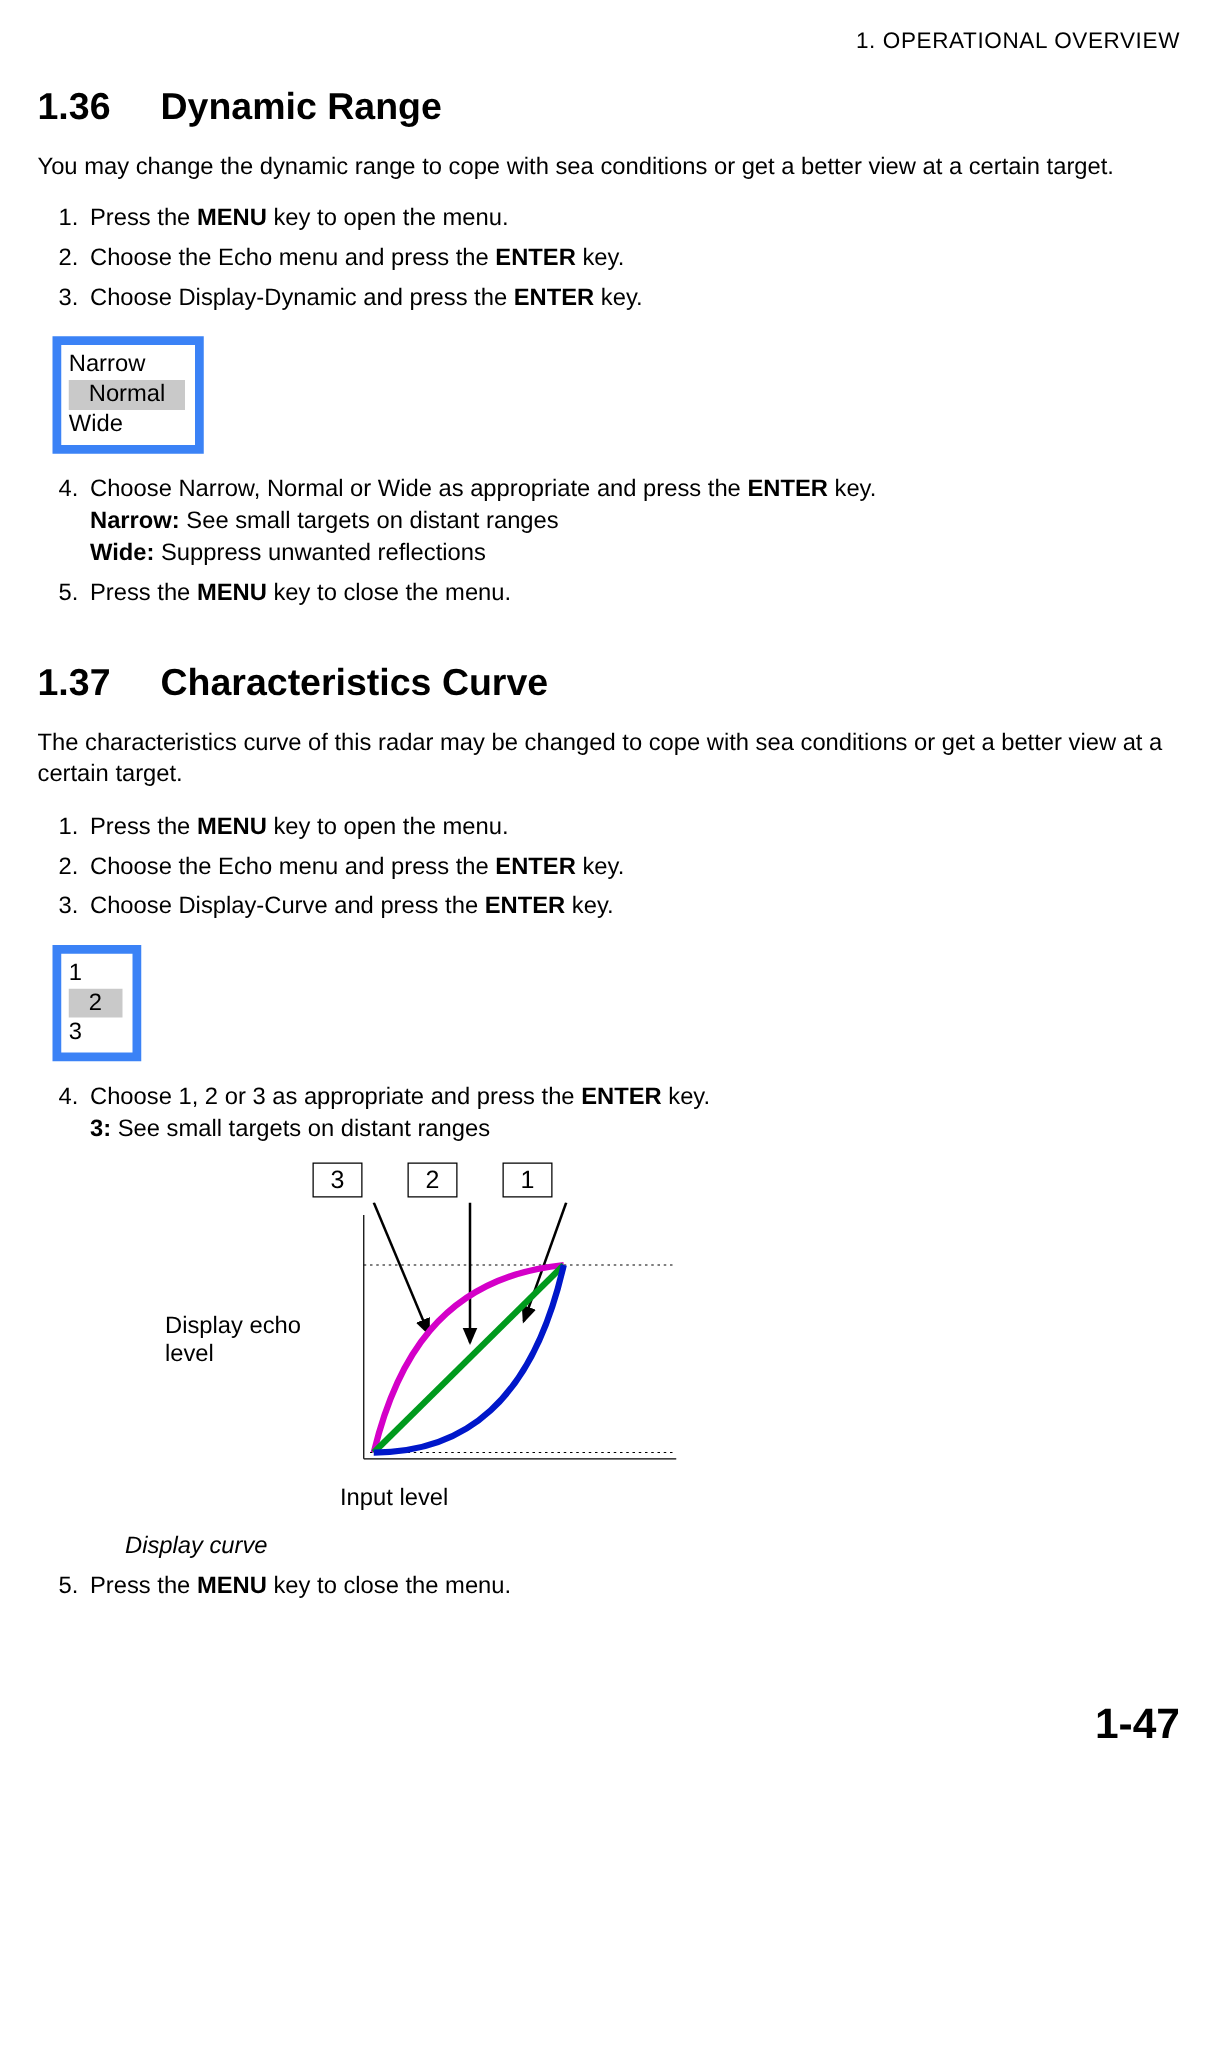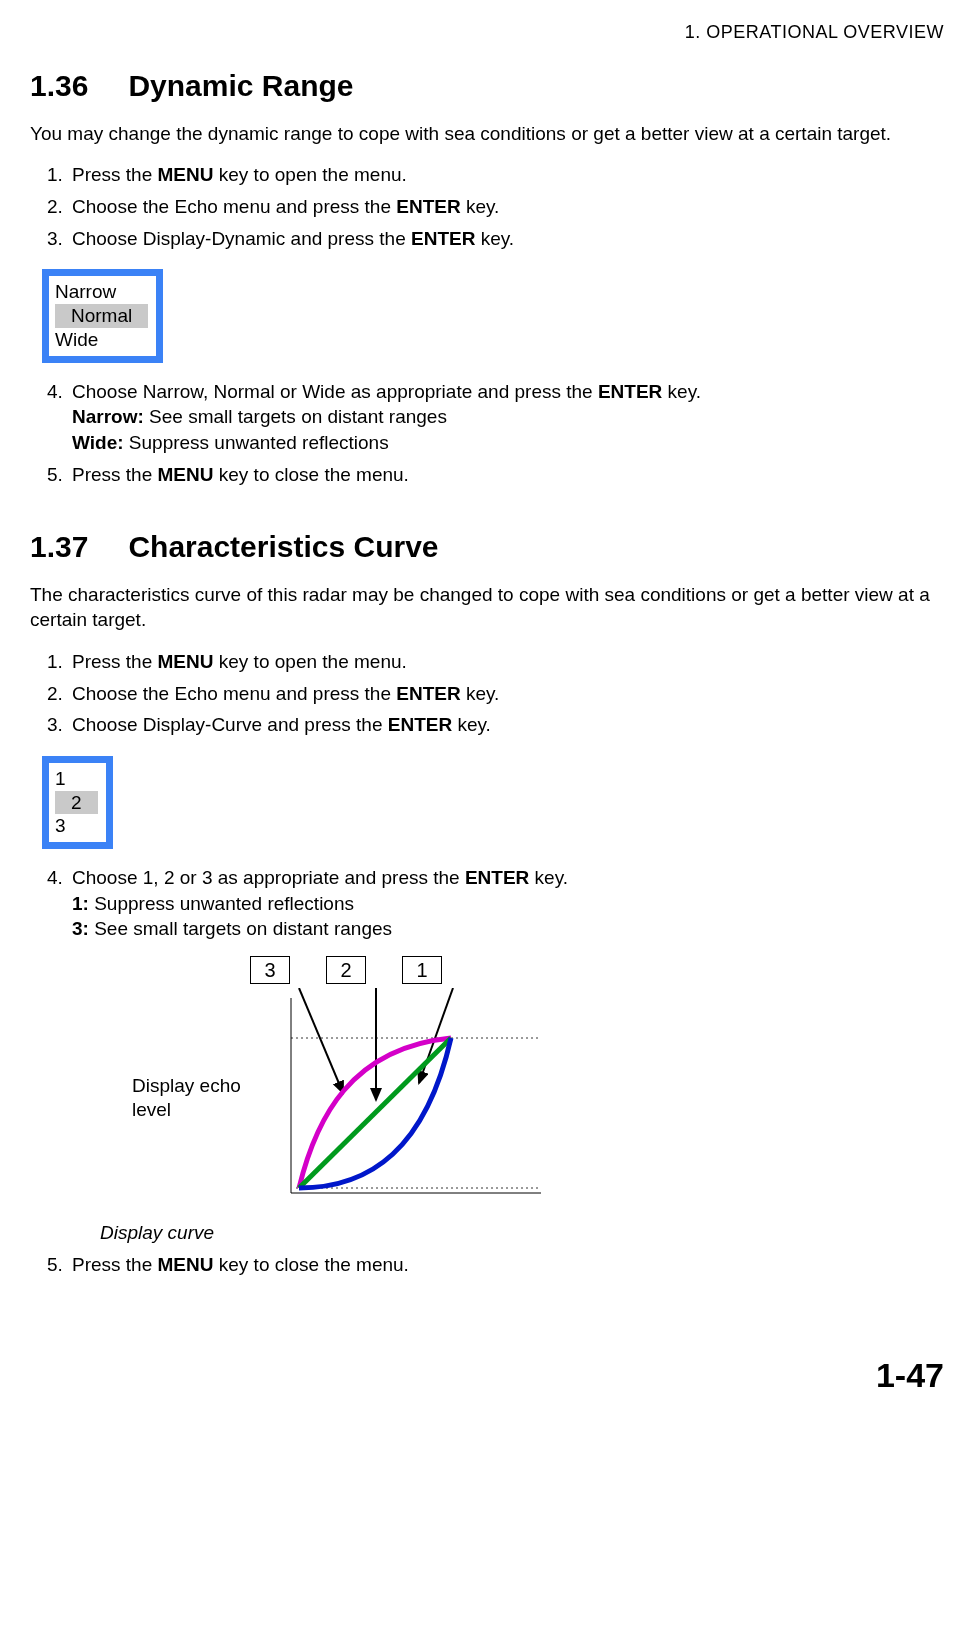--- a/index.html
+++ b/index.html
@@ -153,21 +153,20 @@
 
 <div class="menubox">
   <div>1</div>
   <div><span class="sel">2</span></div>
   <div>3</div>
 </div>
 
 <ol class="steps" start="4">
   <li>
     <span>Choose 1, 2 or 3 as appropriate and press the </span><b>ENTER</b><span> key.</span>
-    <div class="sub"><span class="label">1:</span><span> Suppress unwanted reflections</span></div>
     <div class="sub"><span class="label">3:</span><span> See small targets on distant ranges</span></div>
 
     <div class="figure">
       <div class="fig-labels">
         <div class="box">3</div>
         <div class="box">2</div>
         <div class="box">1</div>
       </div>
       <div class="fig-body">
         <div class="ylabel">Display echo level</div>
@@ -189,20 +188,21 @@
 
           <line x1="15" y1="200" x2="260" y2="200" stroke="#000" stroke-width="0.8" stroke-dasharray="2,3"></line>
 
           <path d="M 18 200 C 35 130, 70 60, 170 50" stroke="#d400c8" stroke-width="5" fill="none"></path>
 
           <path d="M 18 200 L 170 50" stroke="#009a1d" stroke-width="5" fill="none"></path>
 
           <path d="M 18 200 C 90 200, 145 160, 170 50" stroke="#0017ca" stroke-width="5" fill="none"></path>
         </svg>
       </div>
+      <div class="xlabel">Input level</div>
     </div>
     <div class="caption">Display curve</div>
   </li>
   <li><span>Press the </span><b>MENU</b><span> key to close the menu.</span></li>
 </ol>
 </div>
 
 <div class="page-footer">1-47</div>
 
 

